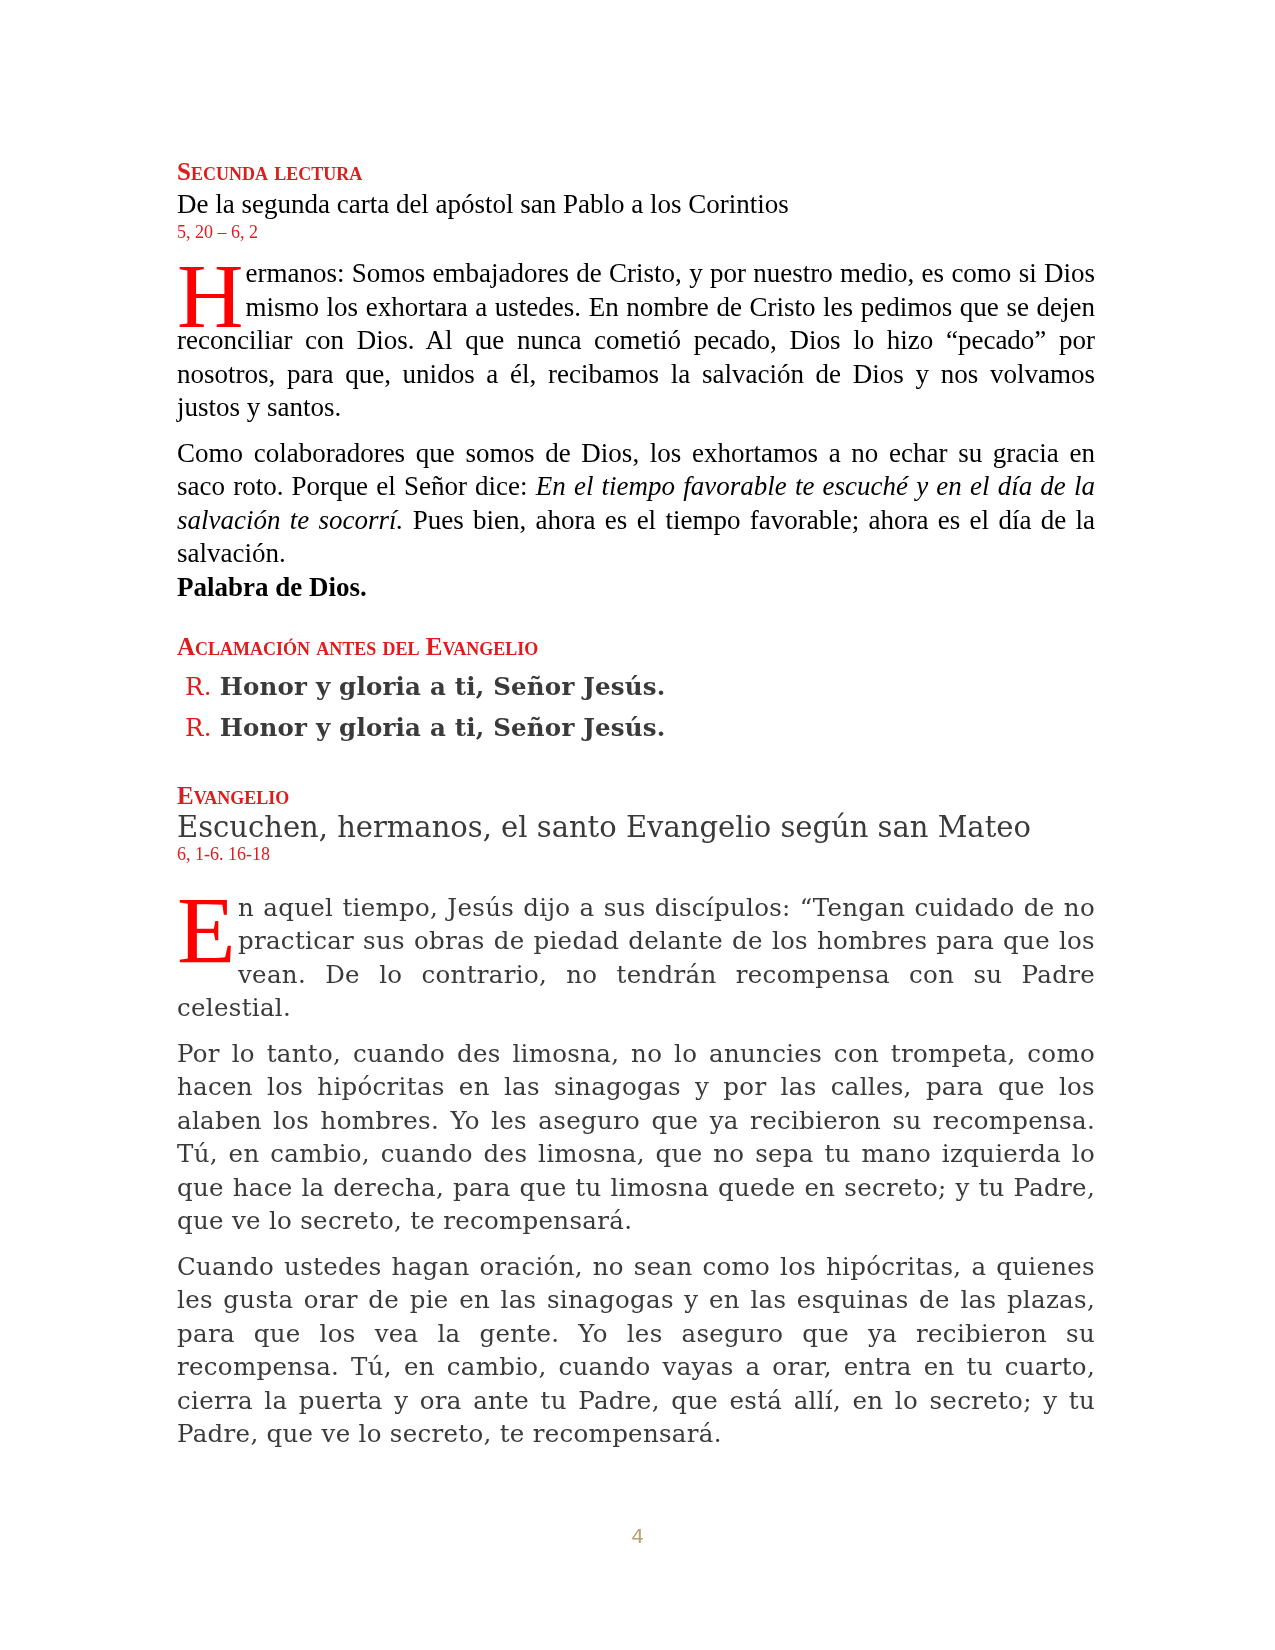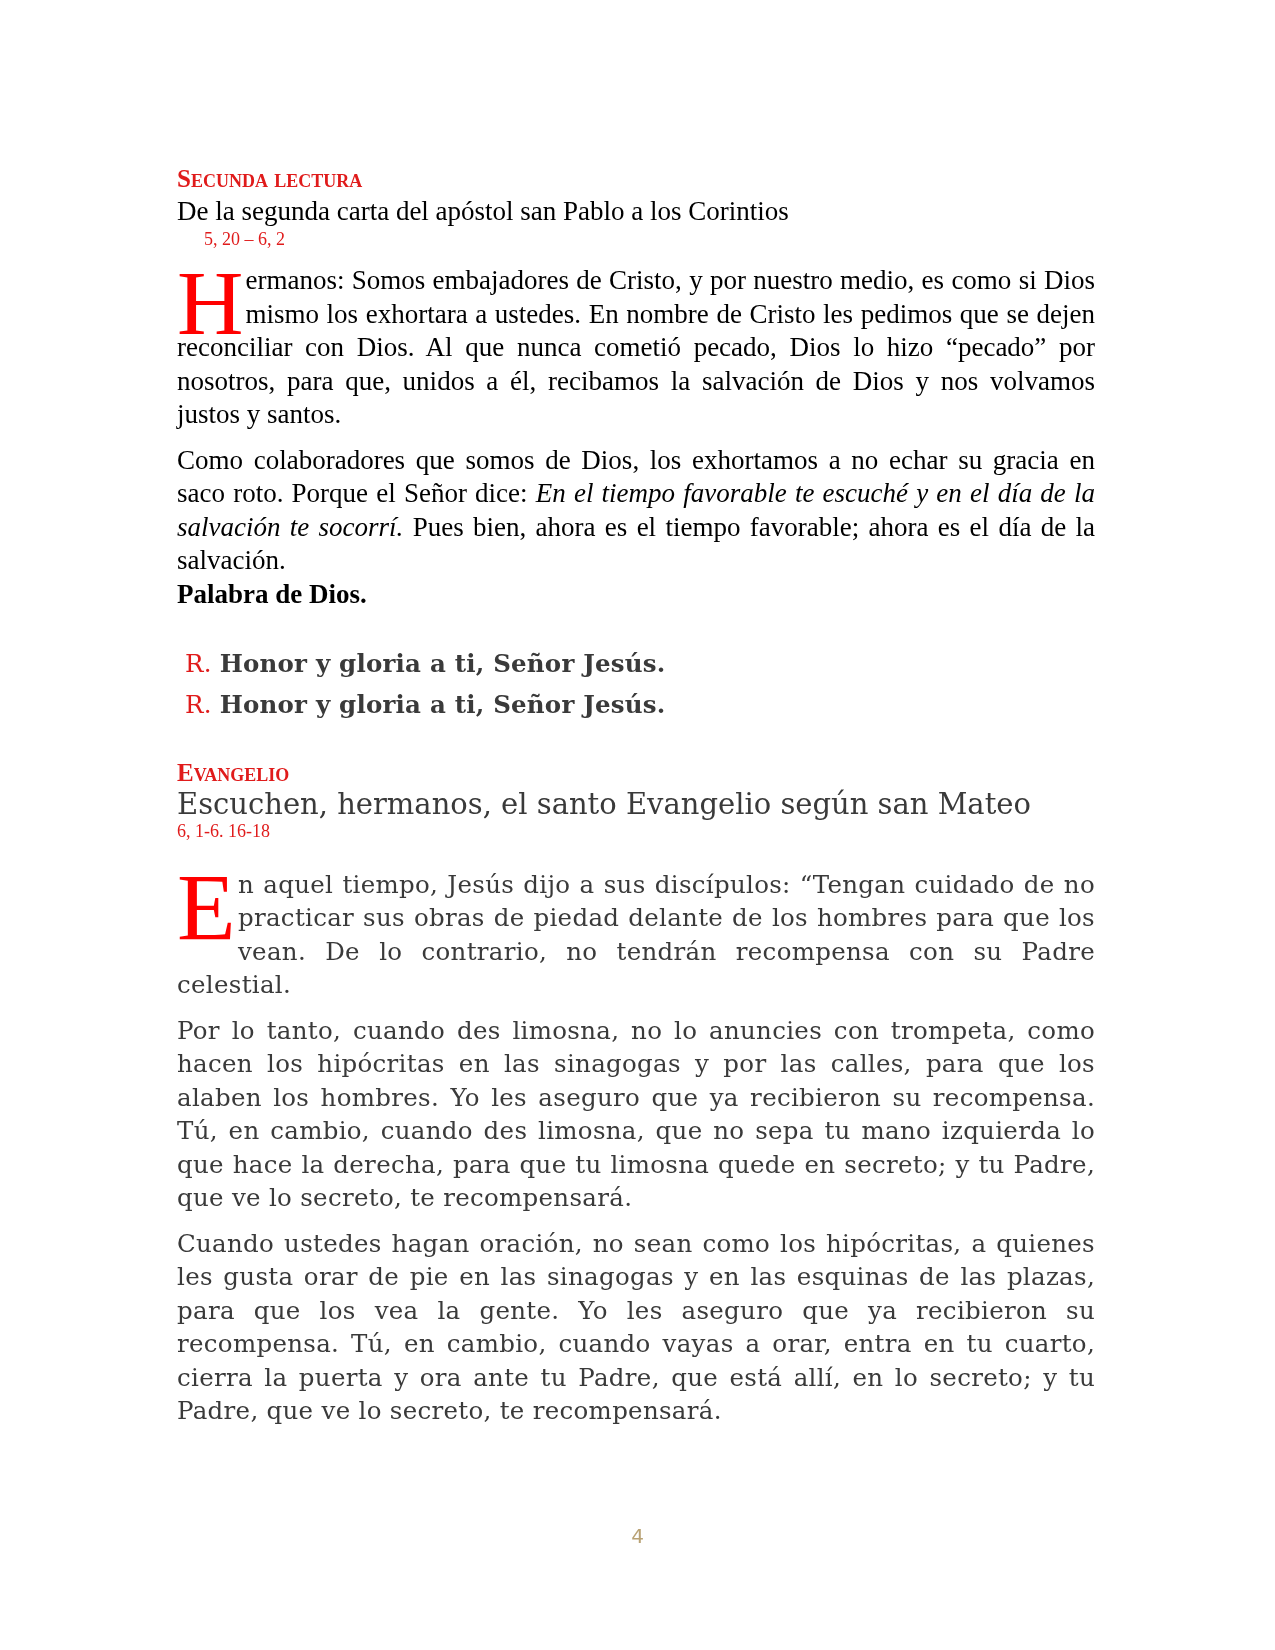--- a/index.html
+++ b/index.html
@@ -1,18 +1,18 @@
 <!DOCTYPE html>
 <html><head>
 <meta charset="utf-8">
 <style>
   html, body { margin: 0; padding: 0; background: #ffffff; }
   body { width: 1275px; height: 1650px; position: relative; overflow: hidden; }
   .page {
-    position: absolute; left: 177px; top: 164px; width: 918px;
+    position: absolute; left: 177px; top: 157px; width: 918px;
     font-family: "Liberation Serif", "DejaVu Serif", serif;
     color: #000;
   }
   .heading {
     color: #e01b1b; font-size: 25px; font-variant: small-caps;
     line-height: 30px; margin: 0;
   }
   .subtitle { font-size: 27px; line-height: 34px; margin: 0; }
   .ref { color: #e01b1b; font-size: 18px; line-height: 22px; margin: 0; }
   .para {
@@ -42,34 +42,35 @@
   }
 </style>
 </head>
 <body>
 
 <div class="page">
 
   <section>
     <h2 class="heading">Secunda lectura</h2>
     <p class="subtitle">De la segunda carta del apóstol san Pablo a los Corintios</p>
-    <p class="ref" style="margin-bottom:14px;margin-left:27px;">5, 20 – 6, 2</p>
+    <p class="ref" style="margin-bottom:14px;">5, 20 – 6, 2</p>
 
     <p class="para">
       <span class="dropcap">H</span><span>ermanos: Somos embajadores de Cristo, y por nuestro medio, es como si Dios mismo los exhortara a ustedes. En nombre de Cristo les pedimos que se dejen reconciliar con Dios. Al que nunca cometió pecado, Dios lo hizo “pecado” por nosotros, para que, unidos a él, recibamos la salvación de Dios y nos volvamos justos y santos.</span>
     </p>
     <p class="para">
       <span>Como colaboradores que somos de Dios, los exhortamos a no echar su gracia en saco roto. Porque el Señor dice: </span><span class="em">En el tiempo favorable te escuché y en el día de la salvación te socorrí.</span><span> Pues bien, ahora es el tiempo favorable; ahora es el día de la salvación.</span>
     </p>
     <p class="closing">Palabra de Dios.</p>
   </section>
 
   <div class="sec-gap"></div>
 
   <section class="gray">
+    <h2 class="heading" style="font-family:'Liberation Serif',serif;">Aclamación antes del Evangelio</h2>
     <p class="line">
       <span class="resp-r">R.</span>
       <span class="resp-text">Honor y gloria a ti, Señor Jesús.</span>
     </p>
     <p class="line">
       <span class="resp-r">R.</span>
       <span class="resp-text">Honor y gloria a ti, Señor Jesús.</span>
     </p>
   </section>
 

